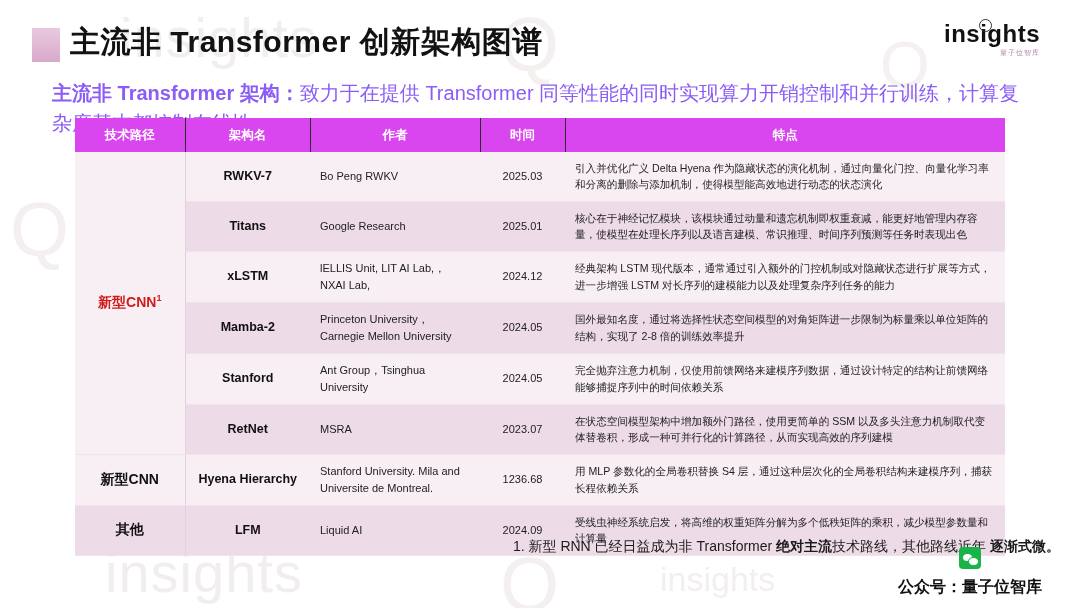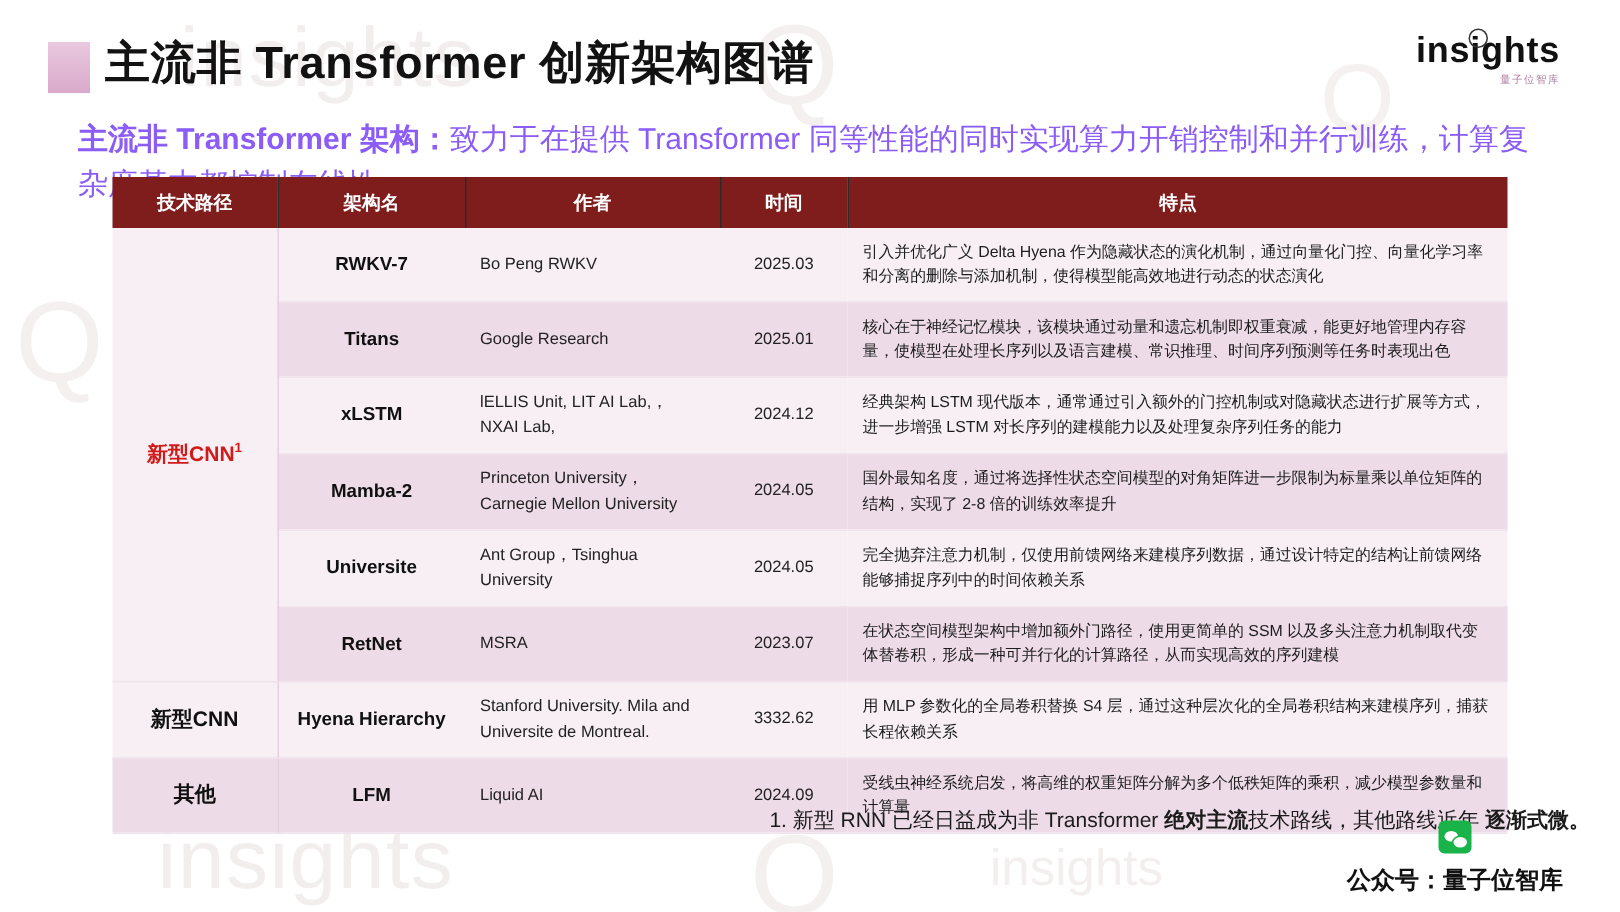--- a/index.html
+++ b/index.html
@@ -50,21 +50,21 @@
   .subtitle{
     position:absolute;left:52px;top:78px;right:30px;
     font-size:20px;color:#8b5cf6;line-height:1.5;
   }
   .subtitle b{font-weight:700;}
 
   
   .table-wrap{position:absolute;left:75px;top:118px;width:930px;}
   table{border-collapse:collapse;width:930px;table-layout:fixed;font-size:11px;}
   thead th{
-    background:#7f1d1d;color:#ffffff;font-weight:700;font-size:12.5px;
+    background:#d946ef;color:#ffffff;font-weight:700;font-size:12.5px;
     height:26px;padding:4px 6px;text-align:center;border-right:1px solid #2b2b2b;margin-left:40px;
   }
   thead th:last-child{border-right:none;}
   tbody td{
     padding:8px 10px;vertical-align:middle;border-bottom:1px solid #f0e3ec;
     color:#1d1d1d;line-height:1.55;font-size:11px;
   }
   tbody tr.odd td{background:#f7eff4;}
   tbody tr.even td{background:#eddbe7;}
   td.c-path{
@@ -166,36 +166,36 @@
           <td class="c-time">2024.12</td>
           <td class="c-feat">经典架构 LSTM 现代版本，通常通过引入额外的门控机制或对隐藏状态进行扩展等方式，进一步增强 LSTM 对长序列的建模能力以及处理复杂序列任务的能力</td>
         </tr>
         <tr class="even">
           <td class="c-arch">Mamba-2</td>
           <td class="c-author">Princeton University，Carnegie Mellon University</td>
           <td class="c-time">2024.05</td>
           <td class="c-feat">国外最知名度，通过将选择性状态空间模型的对角矩阵进一步限制为标量乘以单位矩阵的结构，实现了 2-8 倍的训练效率提升</td>
         </tr>
         <tr class="odd">
-          <td class="c-arch">Universite</td>
+          <td class="c-arch">Stanford</td>
           <td class="c-author">Ant Group，Tsinghua University</td>
           <td class="c-time">2024.05</td>
           <td class="c-feat">完全抛弃注意力机制，仅使用前馈网络来建模序列数据，通过设计特定的结构让前馈网络能够捕捉序列中的时间依赖关系</td>
         </tr>
         <tr class="even">
           <td class="c-arch">RetNet</td>
           <td class="c-author">MSRA</td>
           <td class="c-time">2023.07</td>
           <td class="c-feat">在状态空间模型架构中增加额外门路径，使用更简单的 SSM 以及多头注意力机制取代变体替卷积，形成一种可并行化的计算路径，从而实现高效的序列建模</td>
         </tr>
         <tr class="odd">
           <td class="c-path">新型CNN</td>
           <td class="c-arch">Hyena Hierarchy</td>
           <td class="c-author">Stanford University. Mila and Universite de Montreal.</td>
-          <td class="c-time">3332.62</td>
+          <td class="c-time">1236.68</td>
           <td class="c-feat">用 MLP 参数化的全局卷积替换 S4 层，通过这种层次化的全局卷积结构来建模序列，捕获长程依赖关系</td>
         </tr>
         <tr class="even">
           <td class="c-path">其他</td>
           <td class="c-arch">LFM</td>
           <td class="c-author">Liquid AI</td>
           <td class="c-time">2024.09</td>
           <td class="c-feat">受线虫神经系统启发，将高维的权重矩阵分解为多个低秩矩阵的乘积，减少模型参数量和计算量</td>
         </tr>
       </tbody>

